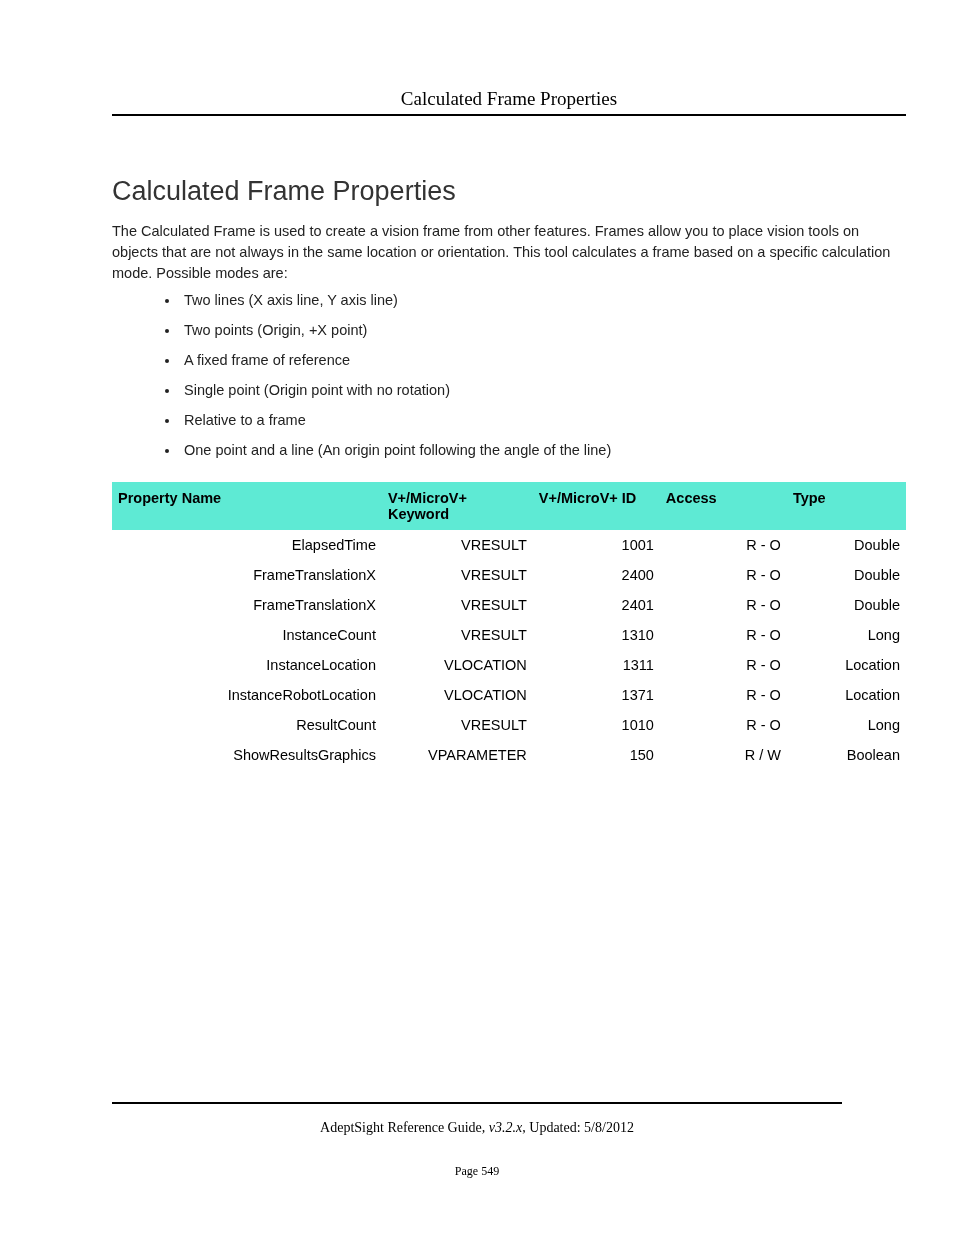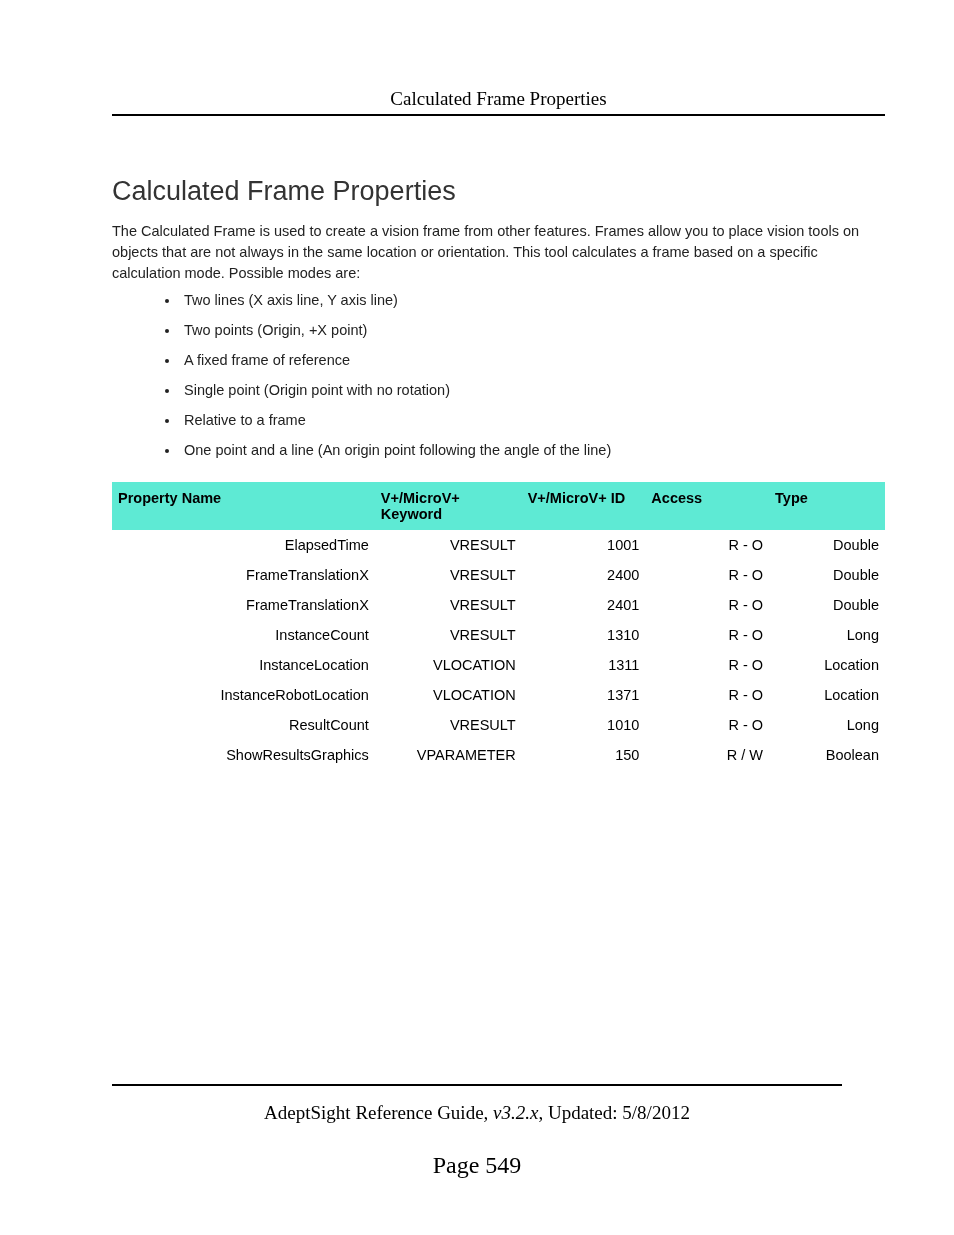--- a/index.html
+++ b/index.html
@@ -6,21 +6,21 @@
   html, body { margin: 0; padding: 0; }
   body {
     width: 954px;
     height: 1235px;
     background: #ffffff;
     font-family: Arial, Helvetica, sans-serif;
     color: #000;
     position: relative;
   }
   .page {
-    padding: 88px 69px 0 112px;
+    padding: 88px 48px 0 112px;
   }
   .running-head {
     font-family: "Times New Roman", Times, serif;
     font-size: 19px;
     text-align: center;
     margin-bottom: 4px;
     color: #000;
   }
   .head-rule {
     border: none;
@@ -87,27 +87,27 @@
     bottom: 56px;
     text-align: center;
   }
   .foot-rule {
     border: none;
     border-top: 2px solid #000;
     margin: 0 0 16px 0;
   }
   .foot-line {
     font-family: "Times New Roman", Times, serif;
-    font-size: 19px;
+    font-size: 14px;
     margin-bottom: 28px;
   }
   .foot-line .italic { font-style: italic; }
   .page-num {
     font-family: "Times New Roman", Times, serif;
-    font-size: 24px;
+    font-size: 12px;
   }
 </style>
 </head>
 <body>
 
 <div class="page">
 
   <div class="running-head">Calculated Frame Properties</div>
   <hr class="head-rule">
 

